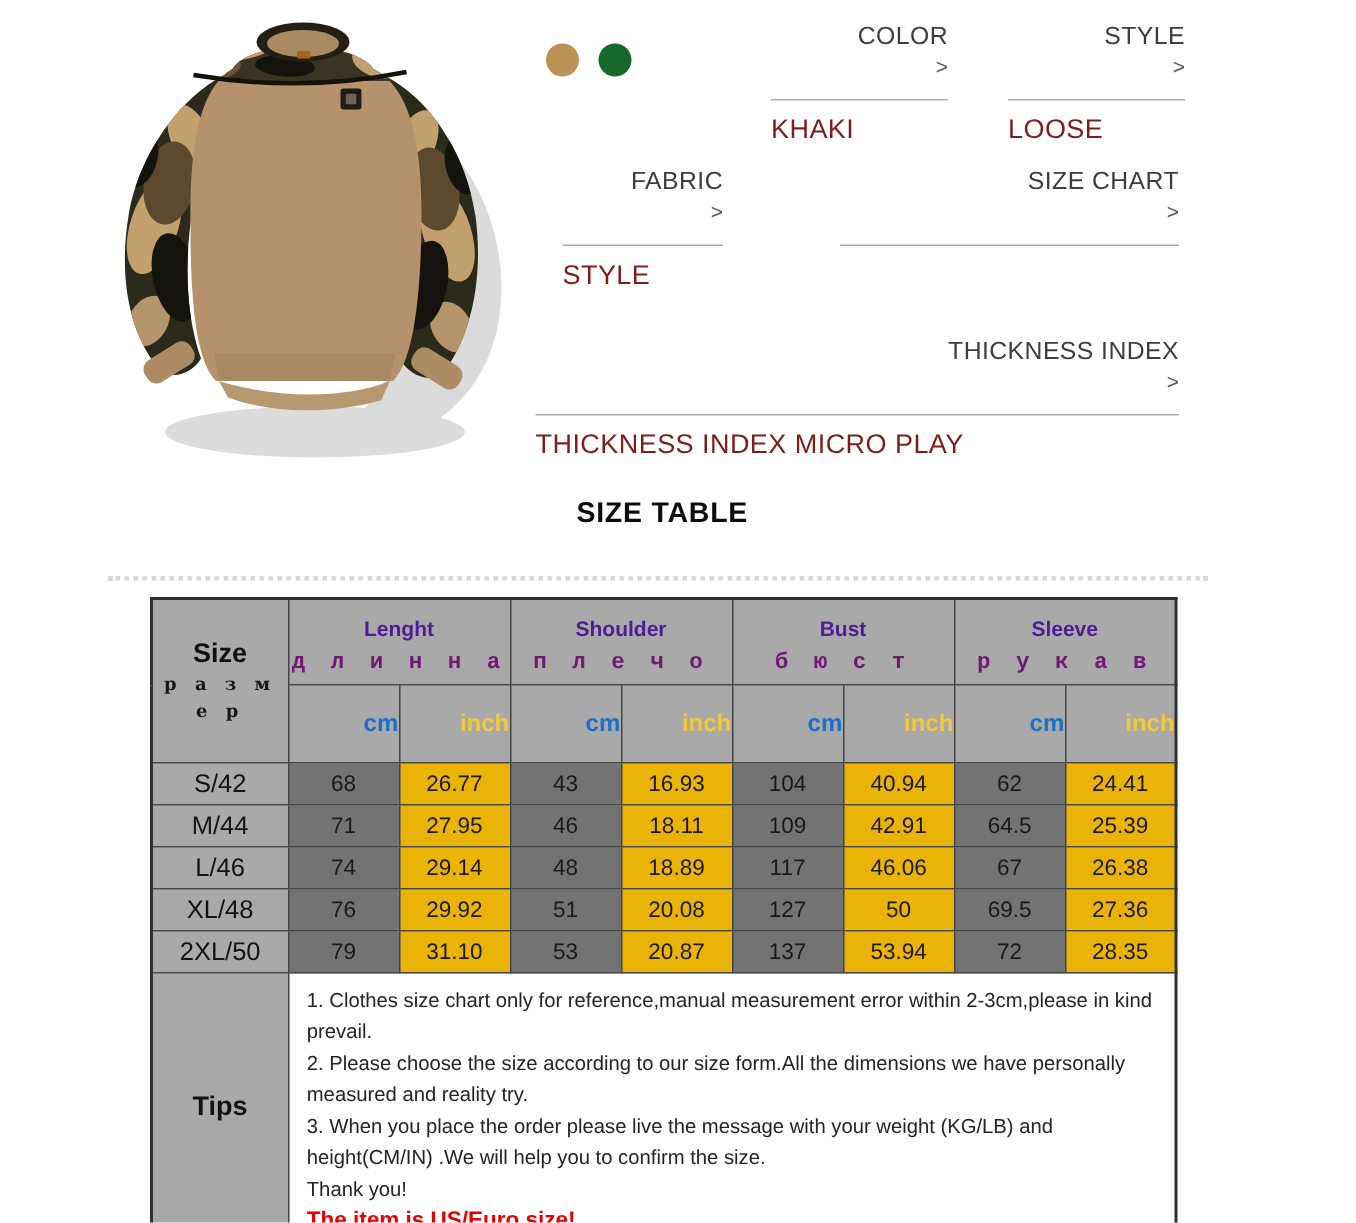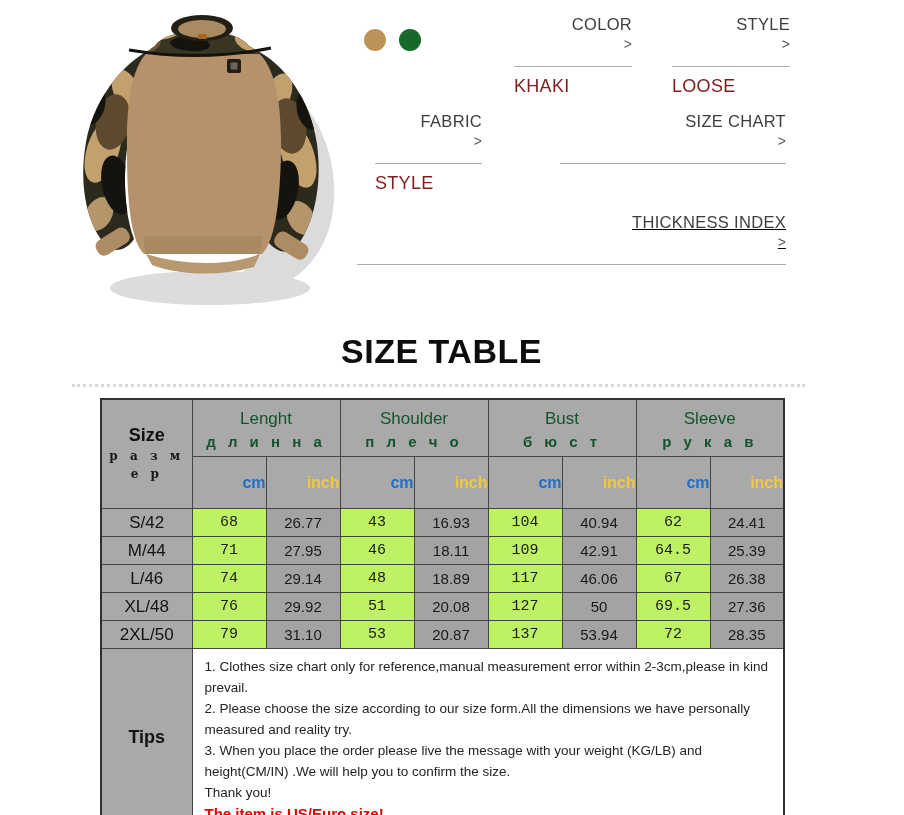--- a/index.html
+++ b/index.html
@@ -10,51 +10,51 @@
 
   .swatch{position:absolute;top:29px;width:22px;height:22px;border-radius:50%;cursor:pointer;}
   .swatch-khaki{left:364px;}
   .swatch-green{left:399px;}
 
   .attr{position:absolute;}
   .attr-color{left:514px;top:14px;width:118px;}
   .attr-style{left:672px;top:14px;width:118px;}
   .attr-fabric{left:357px;top:111px;width:107px;margin-left:18px;}
   .attr-sizechart{left:560px;top:111px;width:226px;}
-  .attr-thickness{left:357px;top:212px;width:429px;text-decoration:underline;}
+  .attr-thickness{left:357px;top:224px;width:429px;}
   .attr-head{display:flex;justify-content:space-between;align-items:flex-end;
              border-bottom:1px solid #aeaeae;padding-bottom:12px;cursor:pointer;flex-direction:column;}
   .attr-label{font-size:16.5px;color:#3d3d3d;letter-spacing:.3px;line-height:20px;}
   .attr-arrow{font-size:14px;color:#5a5a5a;line-height:20px;}
   .attr-value{margin-top:9px;font-size:18px;color:#7f1d1d;letter-spacing:.3px;}
 
   .size-title{position:absolute;left:100px;top:332px;width:683px;text-align:center;
-              font-size:34px;font-weight:bold;color:#0d0d0d;letter-spacing:.5px;}
+              font-size:19px;font-weight:bold;color:#0d0d0d;letter-spacing:.5px;}
   .dotted{position:absolute;left:72px;top:384px;width:733px;border-top:3px dotted #d8d8d8;}
 
   .size-table{position:absolute;left:100px;top:398px;width:683px;
               border-collapse:collapse;table-layout:fixed;text-align:center;
               border:2px solid #303030;}
   .size-table th,.size-table td{border:1px solid #454545;padding:0;}
   .size-table thead th{background:#a9a9a9;}
   .row-group th{height:56px;vertical-align:middle;}
   .row-units th{height:51px;text-align:right;}
-  .g-en{font-size:17px;font-weight:normal;color:#14532d;line-height:22px;margin-top:2px;}
-  .g-ru{font-size:15px;font-family:Liberation Sans, sans-serif;
-        letter-spacing:4px;color:#14532d;margin-top:3px;}
+  .g-en{font-size:14px;font-weight:bold;color:#4c1d95;line-height:22px;margin-top:2px;}
+  .g-ru{font-size:15px;font-family:Liberation Mono, monospace;
+        letter-spacing:4px;color:#701a75;margin-top:3px;}
   .size-head{vertical-align:middle;}
   .size-en{font-size:18px;font-weight:bold;color:#101010;}
   .size-ru{font-size:12px;font-family:"DejaVu Serif","Liberation Serif",serif;
            letter-spacing:4px;line-height:1.45;padding:2px 6px 0 6px;color:#181818;}
   .unit-head{font-size:16px;font-weight:bold;}
 
   .data-row td{height:27px;font-size:15px;color:#1a1a1a;}
   .cell-size{background:#a9a9a9;font-size:17px !important;color:#131313 !important;}
-  .cell-cm{background:#bef264;font-family:Liberation Mono, monospace;}
-  .cell-inch{background:#a3a3a3;}
+  .cell-cm{background:#737373;}
+  .cell-inch{background:#eab308;}
 
   .tips-row td{height:156px;}
   .tips-label{background:#a9a9a9;font-size:18px;font-weight:bold;color:#131313;
               vertical-align:middle;}
   .tips-content{background:#ffffff;vertical-align:top;text-align:left;
                 padding:7px 10px 0 12px !important;}
   .tip-line{font-size:13.5px;line-height:21px;color:#242424;}
   .tip-em{font-weight:bold;font-size:15px;line-height:22px;}
 </style>
 </head>
@@ -161,20 +161,21 @@
     <span class="attr-label">SIZE CHART</span>
     <span class="attr-arrow">&gt;</span>
   </div>
 </div>
 
 <div class="attr attr-thickness">
   <div class="attr-head">
     <span class="attr-label">THICKNESS INDEX</span>
     <span class="attr-arrow">&gt;</span>
   </div>
+  <div class="attr-value">THICKNESS INDEX MICRO PLAY</div>
 </div>
 
 <div class="size-title">SIZE TABLE</div>
 <div class="dotted"></div>
 
 <table class="size-table">
   <colgroup>
     <col style="width:91px">
       <col style="width:74px">
       <col style="width:74px">

